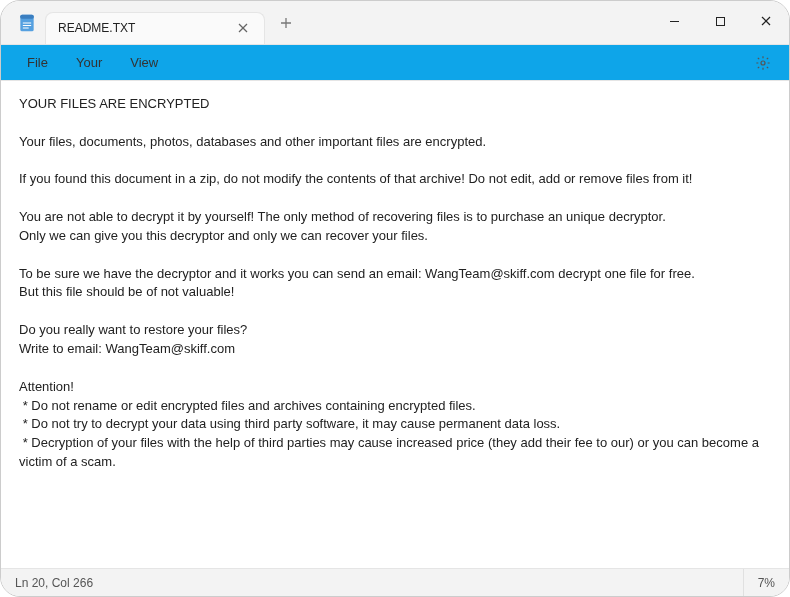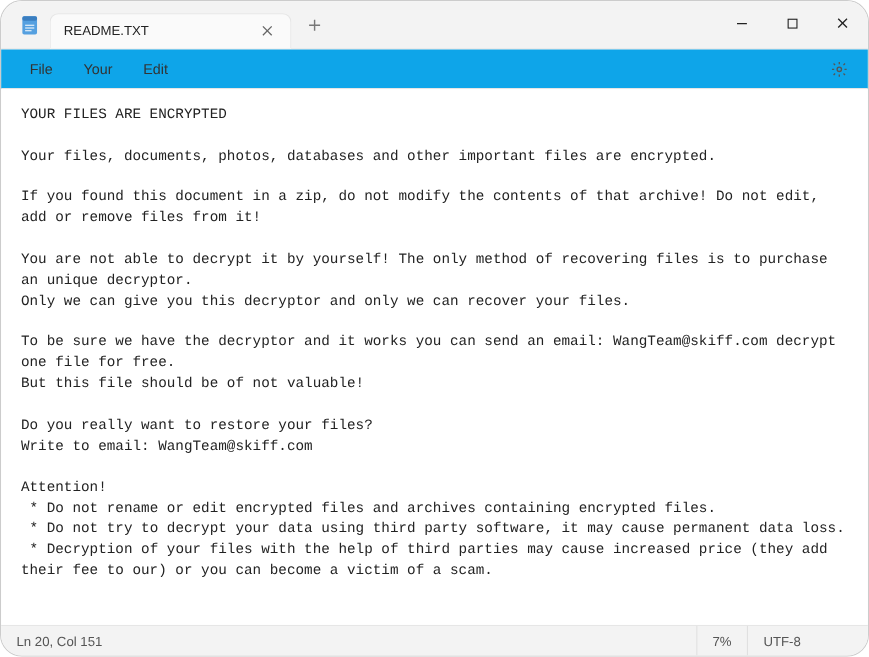--- a/index.html
+++ b/index.html
@@ -101,21 +101,21 @@
       width: 28px;
       height: 28px;
       display: flex;
       align-items: center;
       justify-content: center;
       cursor: pointer;
     }
     .editor {
       flex: 1;
       padding: 14px 18px;
-      font-family: Liberation Mono, monospace;
+      font-family: Liberation Sans, sans-serif;
       font-size: 13px;
       line-height: 1.45;
       color: #222;
       white-space: pre-wrap;
       overflow: hidden;
       background: #fff;
       position: relative;
     }
     .statusbar {
       height: 28px;
@@ -183,21 +183,21 @@
             <line x1="2" y1="2" x2="10" y2="10" stroke="#222" stroke-width="1.2"></line>
             <line x1="10" y1="2" x2="2" y2="10" stroke="#222" stroke-width="1.2"></line>
           </svg>
       </div>
     </div>
   </div>
 
   <div class="menubar">
     <div class="menu-item">File</div>
     <div class="menu-item">Your</div>
-    <div class="menu-item">Edit</div>
+    <div class="menu-item">View</div>
     <div class="spacer"></div>
     <div class="gear">
       <svg width="16" height="16" viewBox="0 0 24 24" fill="none" stroke="#555" stroke-width="1.8">
         <circle cx="12" cy="12" r="3"></circle>
         <path d="M12 2v3M12 19v3M4.2 4.2l2.1 2.1M17.7 17.7l2.1 2.1M2 12h3M19 12h3M4.2 19.8l2.1-2.1M17.7 6.3l2.1-2.1"></path>
       </svg>
     </div>
   </div>
 
   <div class="editor">YOUR FILES ARE ENCRYPTED
@@ -214,19 +214,18 @@
 
 Do you really want to restore your files?
 Write to email: WangTeam@skiff.com
 
 Attention!
  * Do not rename or edit encrypted files and archives containing encrypted files.
  * Do not try to decrypt your data using third party software, it may cause permanent data loss.
  * Decryption of your files with the help of third parties may cause increased price (they add their fee to our) or you can become a victim of a scam.</div>
 
   <div class="statusbar">
-    <div class="status-cell">Ln 20, Col 151</div>
+    <div class="status-cell">Ln 20, Col 266</div>
     <div class="status-spacer"></div>
     <div class="status-cell">7%</div>
-    <div class="status-cell" style="min-width:110px">UTF-8</div>
   </div>
 
 </div>
 
 </body></html>

